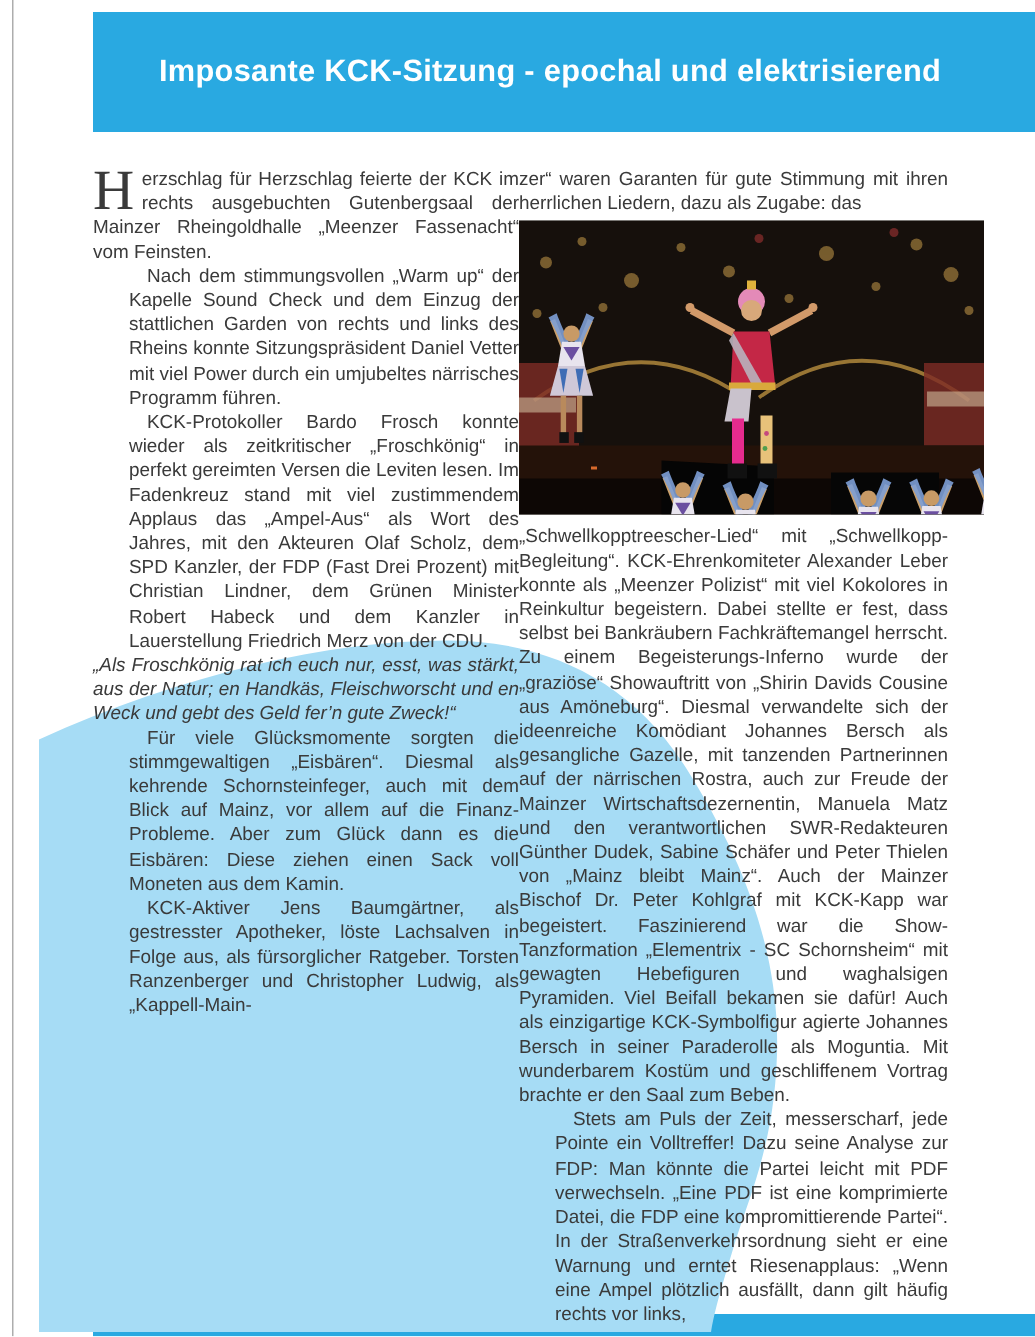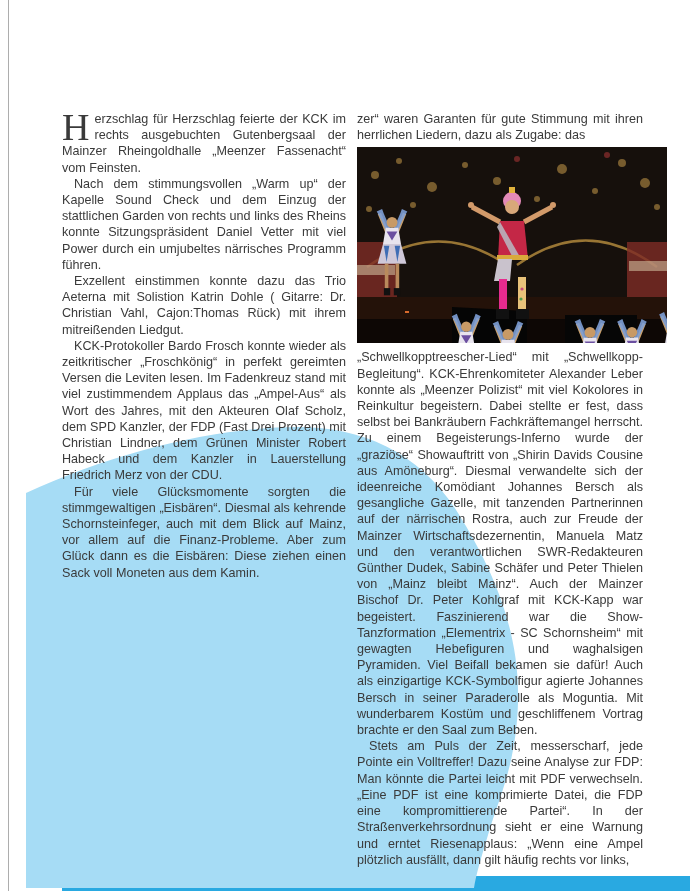--- a/index.html
+++ b/index.html
@@ -13,25 +13,25 @@
     display:flex;align-items:center;box-sizing:border-box;padding-left:44px;z-index:4;
   }
   .header-bar h1{
     margin:0;color:#ffffff;font-size:20.5px;font-weight:bold;letter-spacing:.2px;
     font-family:"Liberation Sans", sans-serif;
   }
   .blob-layer{position:absolute;left:0;top:0;width:690px;height:891px;z-index:2;pointer-events:none;}
   .footer-bar{position:absolute;left:62px;top:876px;width:628px;height:15px;background:#29a9e1;z-index:1;}
   .col{position:absolute;top:111px;z-index:3;}
   .col-left{left:62px;width:284px;}
-  .col-right{left:357px;width:286px;}
+  .col-right{left:346px;width:286px;}
   .col p{
     margin:0;font-size:12.6px;line-height:16.2px;text-align:justify;color:#3a3a3a;
   }
-  .col p.indent{text-indent:12px;}
+  .col p.indent{text-indent:12px;margin-left:24px;}
   .quote{
     margin:12px 14px;font-style:italic;text-align:center;text-indent:0;
   }
   .gap-top{margin-top:16px;}
   .dropcap{
     float:left;font-family:"Liberation Serif", serif;font-size:38px;line-height:31px;
     padding:1px 5px 0 0;color:#3a3a3a;
   }
   .photo{
     width:310px;height:196px;margin:4px 0 6px;overflow:hidden;background:#16100c;
@@ -48,29 +48,33 @@
              C 115 452, 215 427, 298 427
              C 362 427, 420 452, 458 513
              C 496 574, 520 635, 518 703
              C 516 766, 498 800, 488 835
              C 481 858, 476 875, 474 888
              L 26 888 Z" fill="#a6dcf5"></path>
   </svg>
 
   <div class="edge-line"></div>
 
+  <div class="header-bar">
+    <h1>Imposante KCK-Sitzung - epochal und elektrisierend</h1>
+  </div>
 
   <div class="footer-bar"></div>
 
   <div class="col col-left">
     <p><span class="dropcap">H</span><span>erzschlag für Herzschlag feierte der KCK im rechts ausgebuchten Gutenbergsaal der Mainzer Rheingoldhalle „Meenzer Fassenacht“ vom Feinsten.</span></p>
     <p class="indent">Nach dem stimmungsvollen „Warm up“ der Kapelle Sound Check und dem Einzug der stattlichen Garden von rechts und links des Rheins konnte Sitzungspräsident Daniel Vetter mit viel Power durch ein umjubeltes närrisches Programm führen.</p>
-    <p class="indent">Exzellent einstimmen konnte dazu das Trio Aeterna mit Solistion Katrin Dohle ( Gitarre: Dr. Christian Vahl, Cajon:Thomas Rück) mit ihrem mitreißenden Liedgut.</p>
     <p class="indent">KCK-Protokoller Bardo Frosch konnte wieder als zeitkritischer „Froschkönig“ in perfekt gereimten Versen die Leviten lesen. Im Fadenkreuz stand mit viel zustimmendem Applaus das „Ampel-Aus“ als Wort des Jahres,  mit den Akteuren Olaf Scholz, dem SPD Kanzler, der FDP (Fast Drei Prozent) mit Christian Lindner, dem Grünen Minister Robert Habeck und dem Kanzler in Lauerstellung Friedrich Merz von der CDU.</p>
+    <p class="quote">„Als Froschkönig rat ich euch nur, esst, was stärkt, aus der Natur; en Handkäs, Fleischworscht und en Weck und gebt des Geld fer’n gute Zweck!“</p>
     <p class="indent">Für viele Glücksmomente sorgten die stimmgewaltigen „Eisbären“. Diesmal als kehrende Schornsteinfeger, auch mit dem Blick auf Mainz, vor allem auf die Finanz-Probleme. Aber zum Glück dann es die Eisbären: Diese ziehen einen Sack voll Moneten aus dem Kamin.</p>
+    <p class="indent">KCK-Aktiver Jens Baumgärtner, als gestresster Apotheker, löste Lachsalven in Folge aus, als fürsorglicher Ratgeber. Torsten Ranzenberger und Christopher Ludwig, als „Kappell-Main-</p>
   </div>
 
   <div class="col col-right">
     <p>zer“ waren Garanten für gute Stimmung mit ihren herrlichen Liedern, dazu als Zugabe: das</p>
 
     <div class="photo">
       <svg viewBox="0 0 310 196" width="310" height="196" xmlns="http://www.w3.org/2000/svg" aria-hidden="true">
         <rect width="310" height="196" fill="#16100c"></rect>
 
         <g fill="#c79b4a" opacity="0.55">

